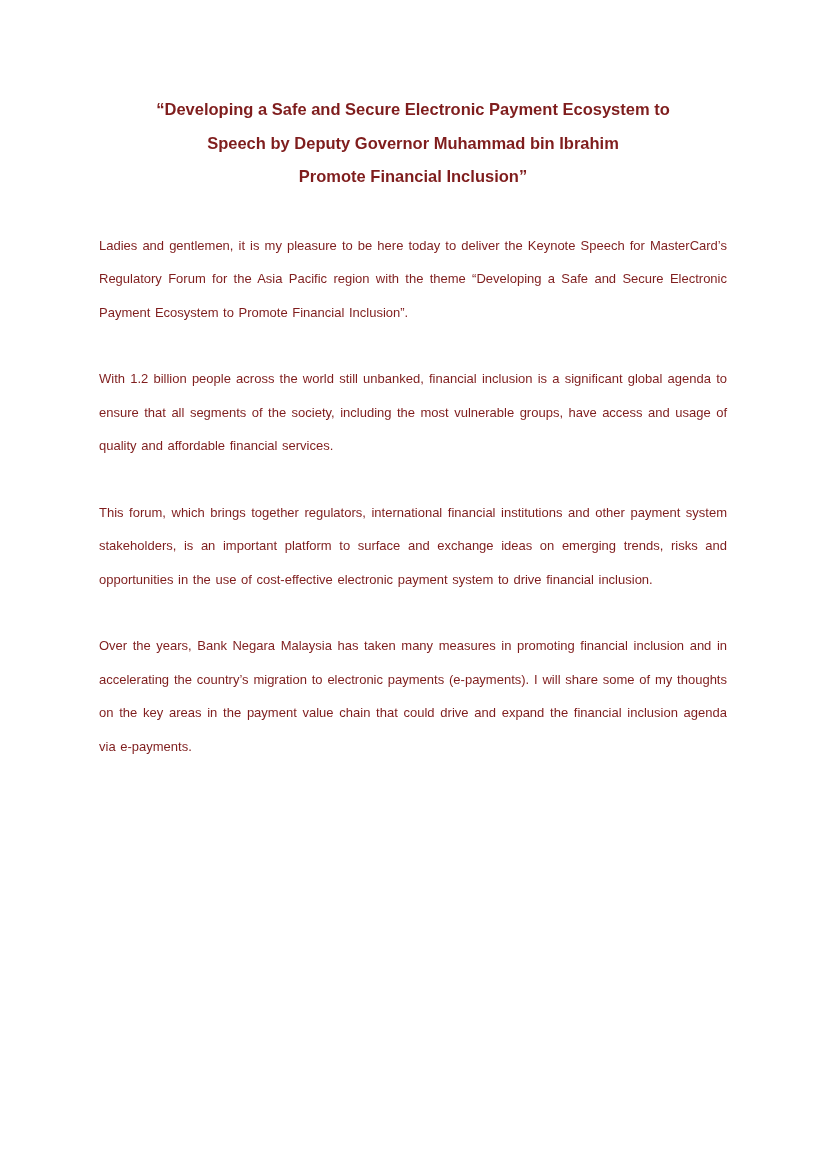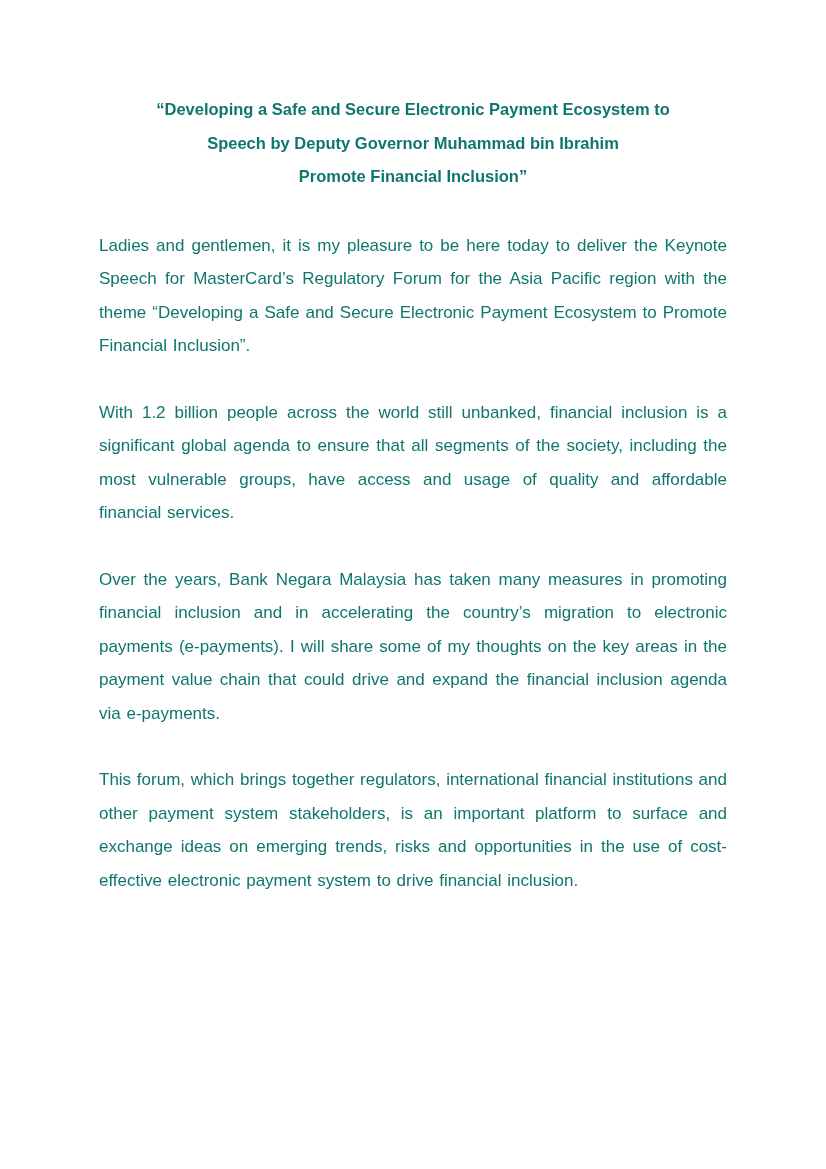--- a/index.html
+++ b/index.html
@@ -6,38 +6,38 @@
     margin: 0;
     padding: 0;
     background: #ffffff;
   }
   .page {
     position: relative;
     width: 826px;
     height: 969px;
     background: #ffffff;
     font-family: "Liberation Sans", "DejaVu Sans", sans-serif;
-    color: #0f766e;
+    color: #7f1d1d;
     box-sizing: border-box;
     padding: 93px 99px 0 99px;
     overflow: hidden;
   }
   .doc-title {
     text-align: center;
     font-weight: bold;
     font-size: 16.5px;
     line-height: 33.5px;
     margin: 0 0 35px 0;
   }
   .doc-title .title-line {
     display: block;
   }
   .doc-body p {
     text-align: justify;
-    font-size: 17px;
+    font-size: 13px;
     line-height: 33.5px;
     margin: 0 0 33px 0;
     word-spacing: 1px;
   }
   .page-number {
     position: absolute;
     right: 99px;
     top: 1078px;
     font-size: 16px;
     line-height: 18px;
@@ -50,19 +50,19 @@
 
   <h1 class="doc-title">
     <span class="title-line">“Developing a Safe and Secure Electronic Payment Ecosystem to</span>
     <span class="title-line">Speech by Deputy Governor Muhammad bin Ibrahim</span>
     <span class="title-line">Promote Financial Inclusion”</span>
   </h1>
 
   <div class="doc-body">
     <p>Ladies and gentlemen, it is my pleasure to be here today to deliver the Keynote Speech for MasterCard’s Regulatory Forum for the Asia Pacific region with the theme “Developing a Safe and Secure Electronic Payment Ecosystem to Promote Financial Inclusion”.</p>
     <p>With 1.2 billion people across the world still unbanked, financial inclusion is a significant global agenda to ensure that all segments of the society, including the most vulnerable groups, have access and usage of quality and affordable financial services.</p>
+    <p>This forum, which brings together regulators, international financial institutions and other payment system stakeholders, is an important platform to surface and exchange ideas on emerging trends, risks and opportunities in the use of cost-effective electronic payment system to drive financial inclusion.</p>
     <p>Over the years, Bank Negara Malaysia has taken many measures in promoting financial inclusion and in accelerating the country’s migration to electronic payments (e-payments). I will share some of my thoughts on the key areas in the payment value chain that could drive and expand the financial inclusion agenda via e-payments.</p>
-    <p>This forum, which brings together regulators, international financial institutions and other payment system stakeholders, is an important platform to surface and exchange ideas on emerging trends, risks and opportunities in the use of cost-effective electronic payment system to drive financial inclusion.</p>
   </div>
 
   <div class="page-number">1</div>
 
 </div>
 
 </body></html>

